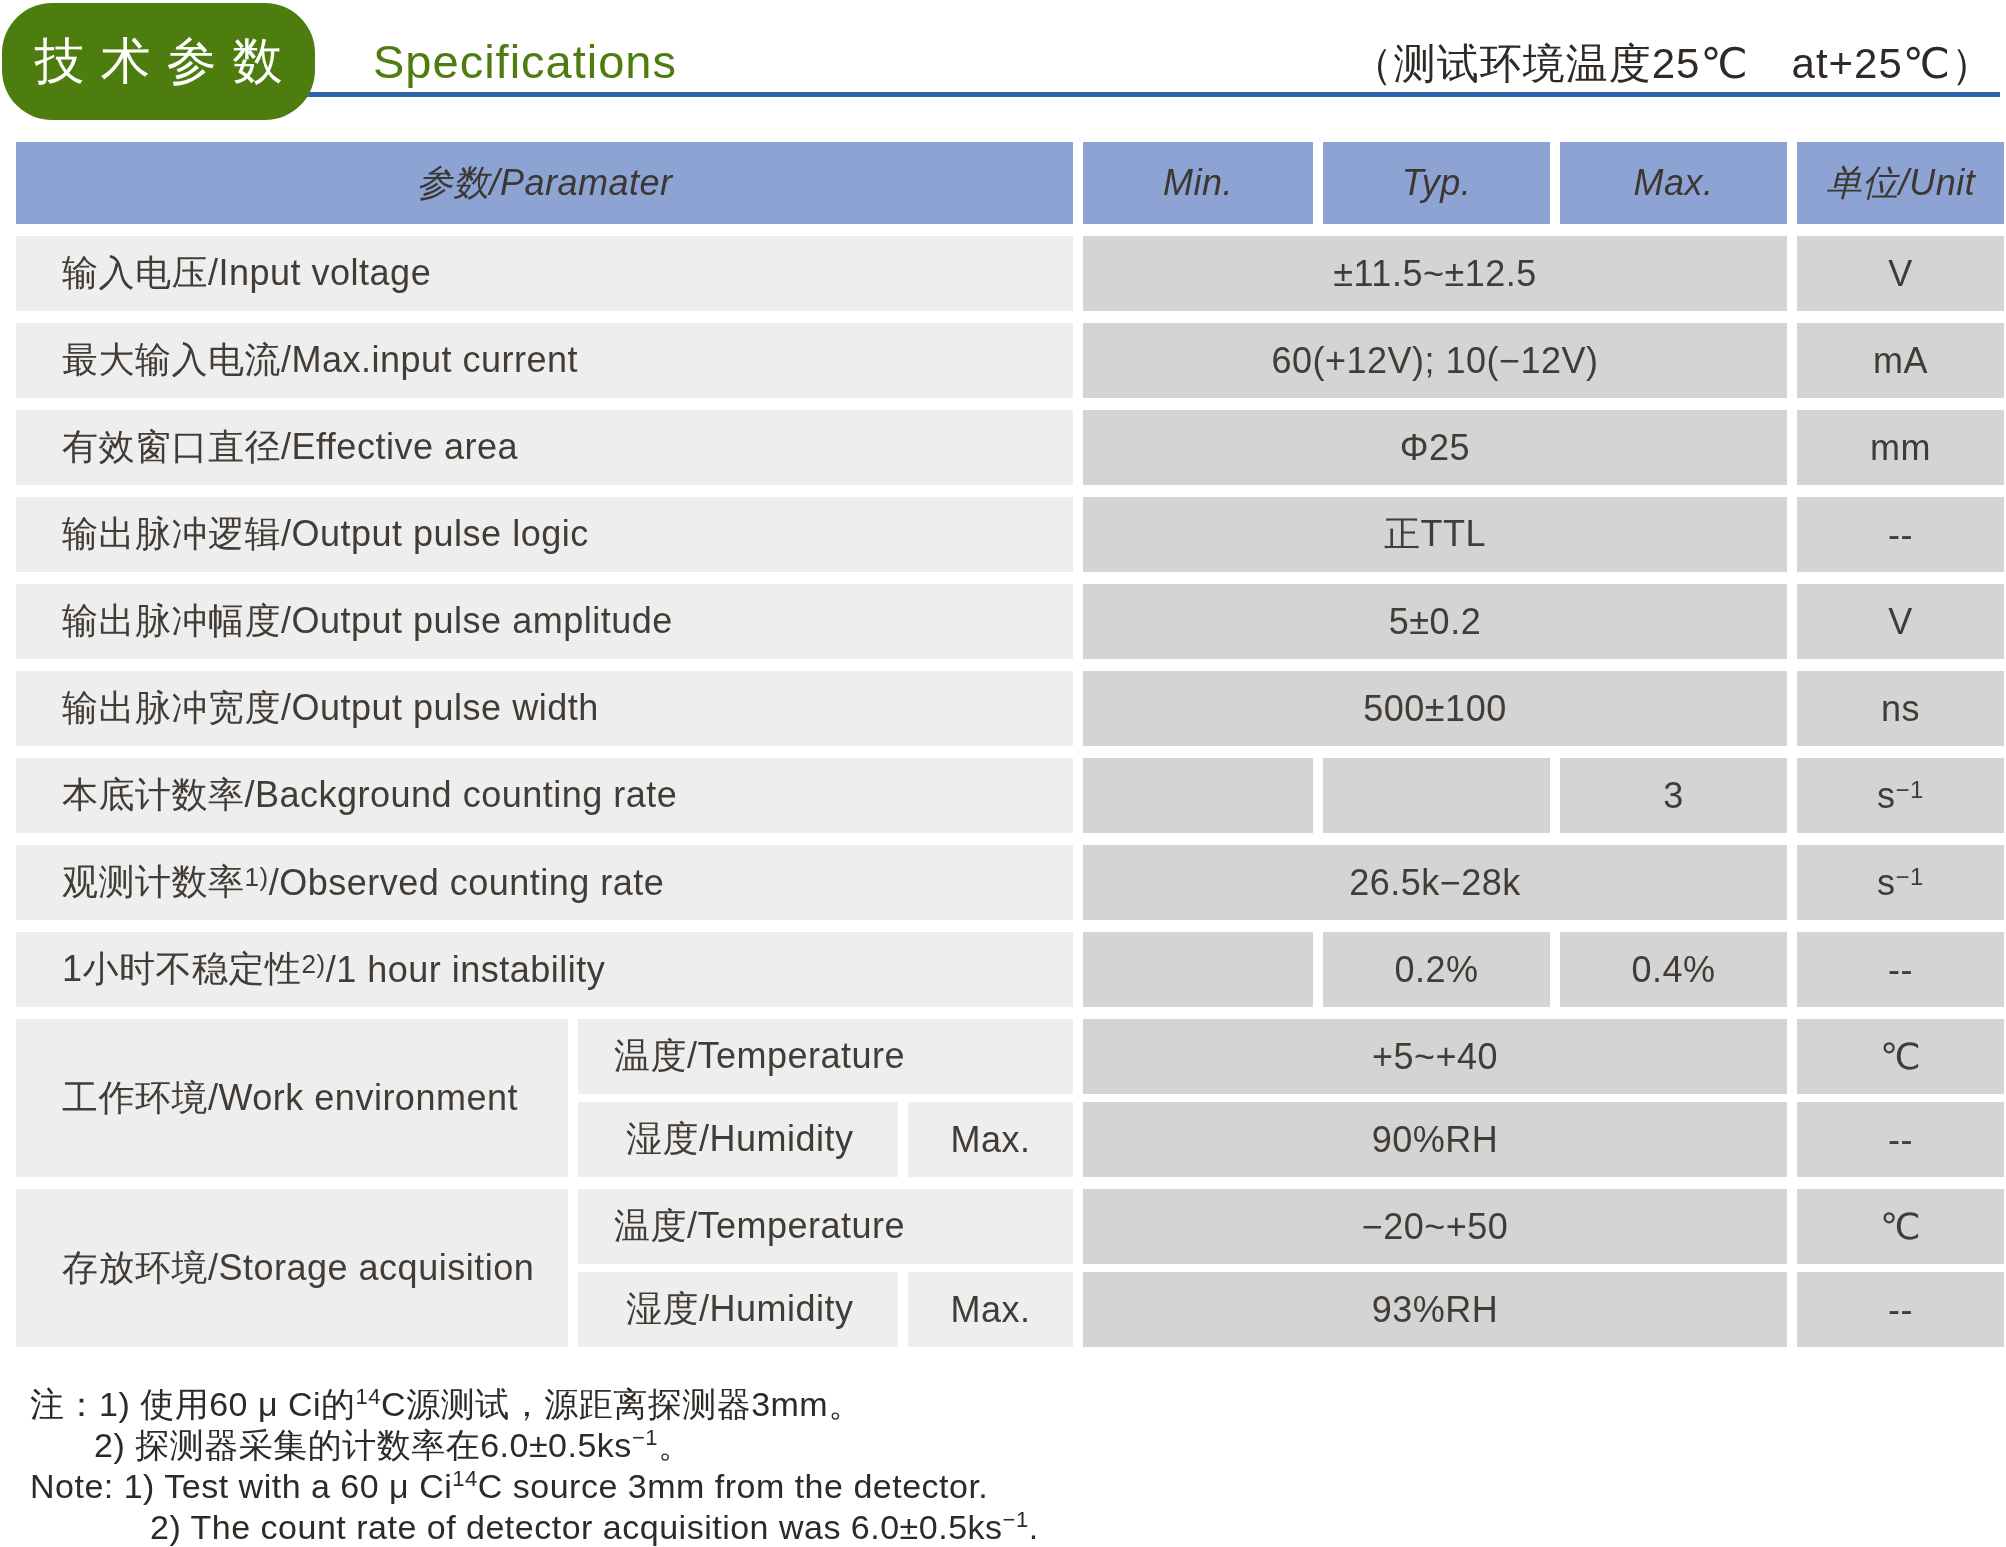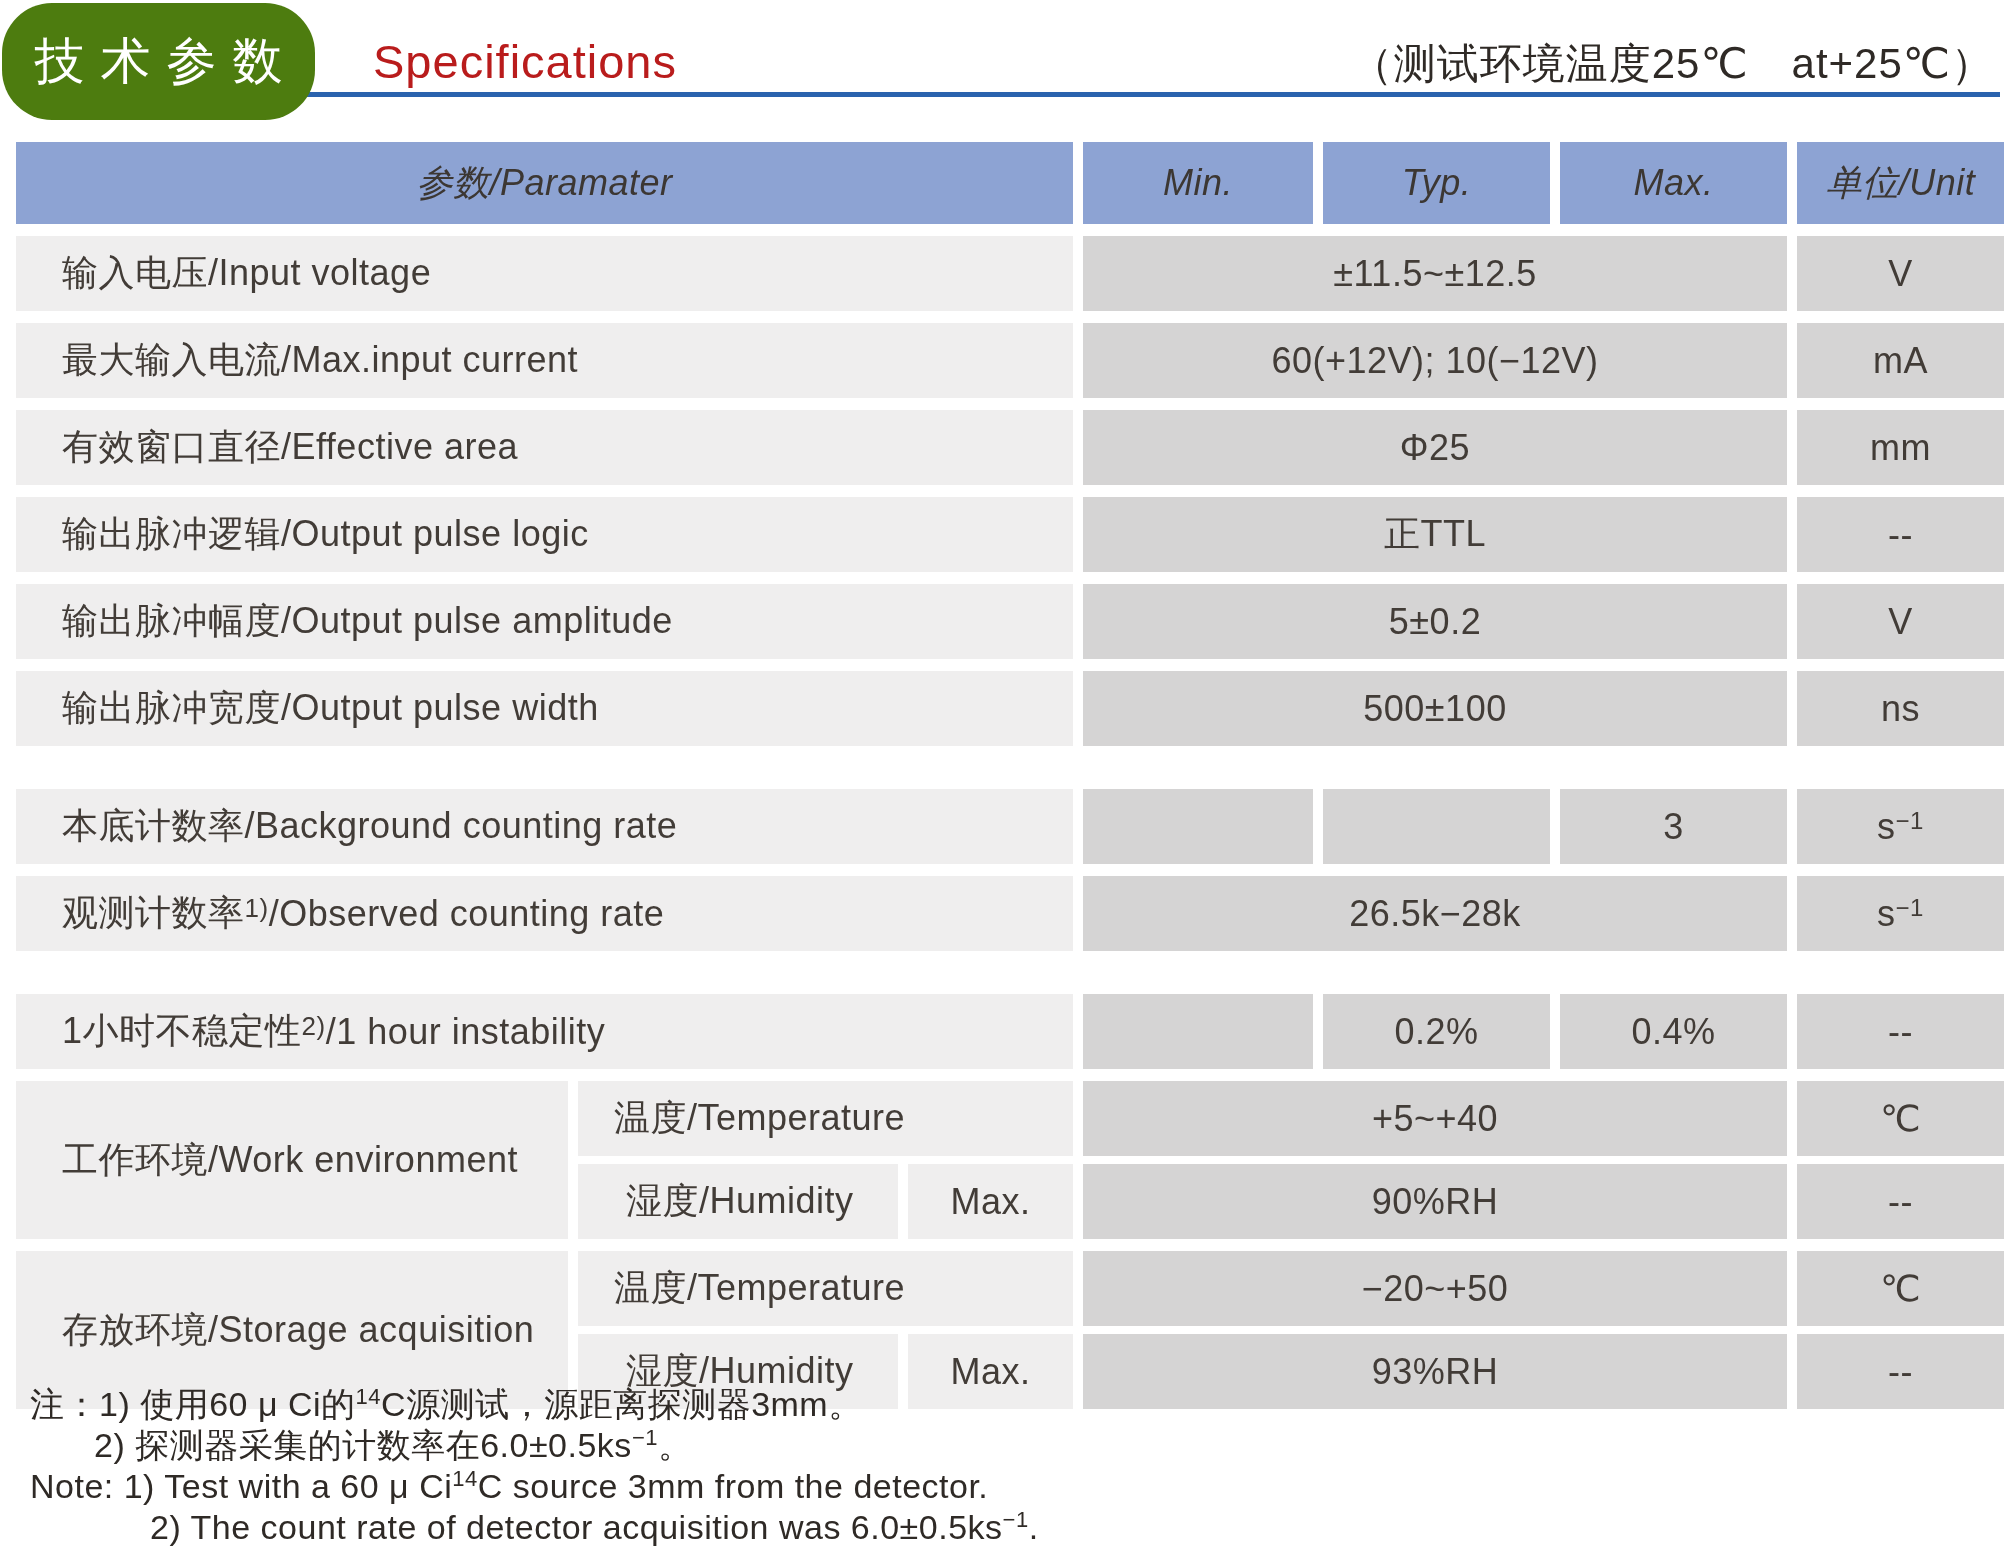--- a/index.html
+++ b/index.html
@@ -22,21 +22,21 @@
     display:flex; align-items:center; justify-content:center;
     z-index:2;
   }
   .badge-text {
     color:#ffffff; font-size:50px; letter-spacing:16px;
     padding-left:16px; 
     white-space:nowrap;
   }
   .page-title {
     position:absolute; left:373px; top:34px;
-    color:#b91c1c; font-size:47px; letter-spacing:1px;
+    color:#4d7c0f; font-size:47px; letter-spacing:1px;
     white-space:nowrap;
   }
   .condition-note {
     position:absolute; right:12px; top:36px;
     color:#2f2a26; font-size:42px; letter-spacing:1px;
     white-space:nowrap;
   }
   .title-rule {
     position:absolute; left:300px; right:6px; top:92px;
     height:5px; background:#2a63ae; z-index:1;
@@ -44,21 +44,21 @@
 
   
   .spec-table {
     position:absolute; left:16px; top:142px; width:1988px;
     display:flex; flex-direction:column; row-gap:12px;
     font-size:36px; letter-spacing:0.5px;
   }
   .row { display:grid; column-gap:10px; height:75px; }
   .row.header-row { grid-template-columns:1057px 230px 227px 227px 207px; height:82px;font-style:italic; }
   .row.merged     { grid-template-columns:1057px 704px 207px; }
-  .row.split      { grid-template-columns:1057px 230px 227px 227px 207px;margin-top:31px; }
+  .row.split      { grid-template-columns:1057px 230px 227px 227px 207px; }
 
   .cell { display:flex; align-items:center; }
   .cell.center { justify-content:center; }
   .hcell { background:#8da3d3; color:#3c3733; }
   .param { background:#efeeee; padding-left:46px; }
   .val   { background:#d5d4d4; justify-content:center; }
 
   
   .env-group {
     display:grid;

